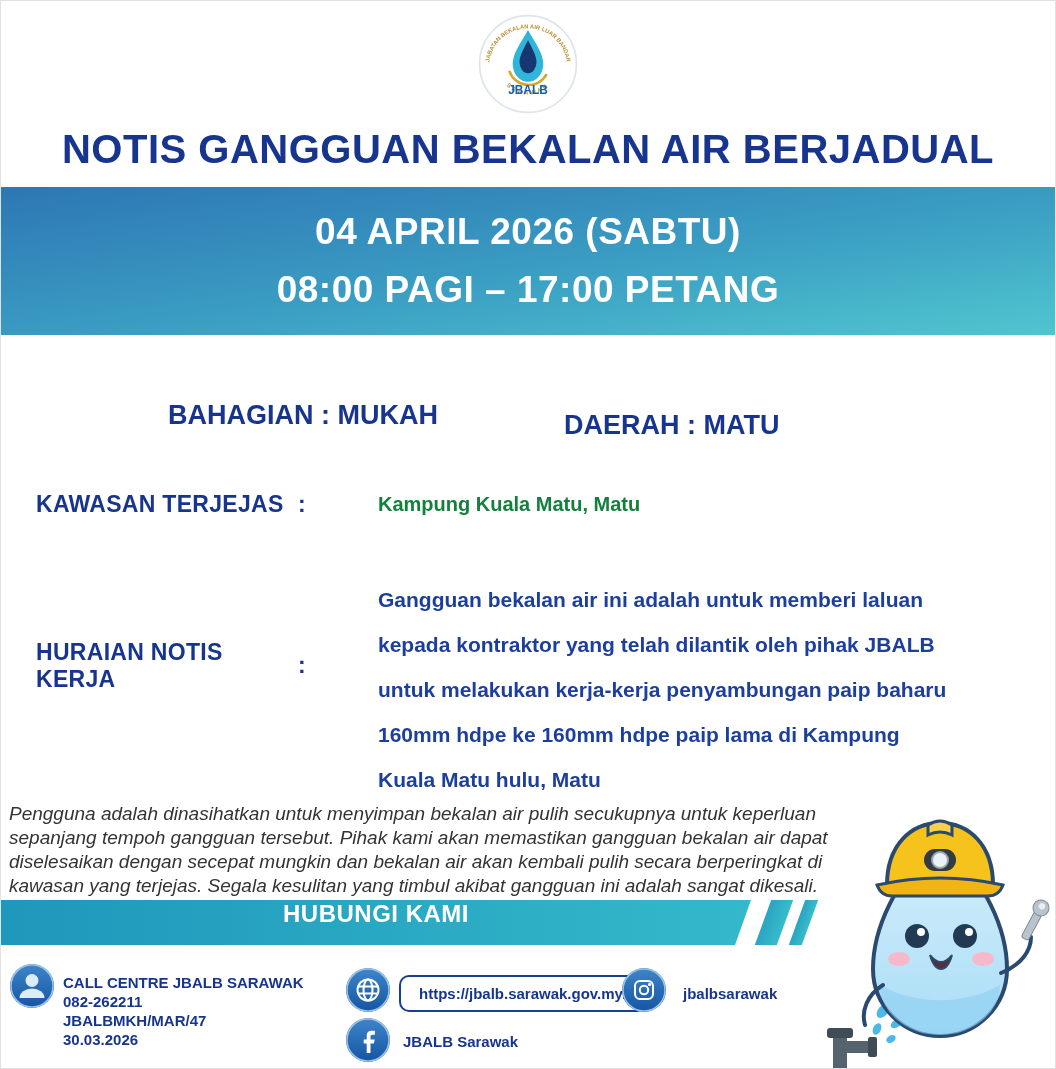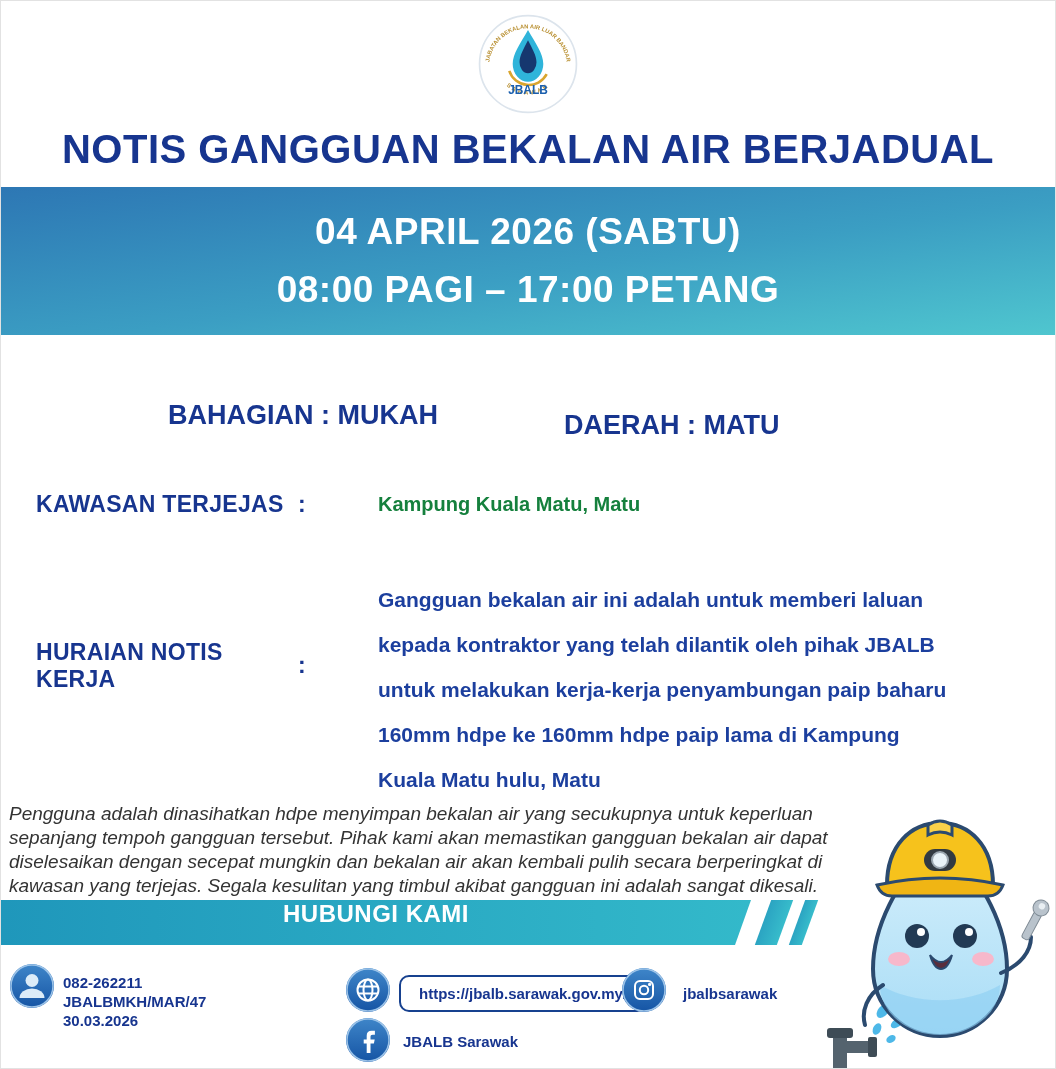--- a/index.html
+++ b/index.html
@@ -107,21 +107,21 @@
     <div class="huraian-value">
       <div>Gangguan bekalan air ini adalah untuk memberi laluan</div>
       <div>kepada kontraktor yang telah dilantik oleh pihak JBALB</div>
       <div>untuk melakukan kerja-kerja penyambungan paip baharu</div>
       <div>160mm hdpe ke 160mm hdpe paip lama di Kampung</div>
       <div>Kuala Matu hulu, Matu</div>
     </div>
   </div>
 
   <div class="disclaimer">
-    <div>Pengguna adalah dinasihatkan hdpe menyimpan bekalan air yang secukupnya untuk keperluan</div>
+    <div>Pengguna adalah dinasihatkan untuk menyimpan bekalan air pulih secukupnya untuk keperluan</div>
     <div>sepanjang tempoh gangguan tersebut. Pihak kami akan memastikan gangguan bekalan air dapat</div>
     <div>diselesaikan dengan secepat mungkin dan bekalan air akan kembali pulih secara berperingkat di</div>
     <div>kawasan yang terjejas. Segala kesulitan yang timbul akibat gangguan ini adalah sangat dikesali.</div>
   </div>
 
   <div class="hubungi">
     <span>HUBUNGI KAMI</span>
   </div>
   <div class="stripe" id="stripe1"></div>
   <div class="stripe" id="stripe2"></div>
@@ -132,20 +132,21 @@
         <stop offset="0" stop-color="#3f86c9"></stop>
           <stop offset="1" stop-color="#1554a4"></stop>
       </linearGradient>
     </defs>
     <circle cx="23" cy="23" r="22" fill="url(#pg1)"></circle>
     <circle cx="23" cy="23" r="21" fill="none" stroke="#9cc3e8" stroke-width="1.5"></circle>
     <circle cx="23" cy="17.5" r="6.5" fill="#dcecf8"></circle>
     <path d="M10.5 35 a12.5 9.5 0 0 1 25 0 Z" fill="#dcecf8"></path>
   </svg>
   <div class="contact-text" id="cc-block">
+    <div>CALL CENTRE JBALB SARAWAK</div>
     <div>082-262211</div>
     <div>JBALBMKH/MAR/47</div>
     <div>30.03.2026</div>
   </div>
 
   <svg class="contact-icon" style="left:344px; top:966px" viewBox="0 0 46 46">
     <defs>
       <linearGradient id="pg2" x1="0" y1="0" x2="0" y2="1">
         <stop offset="0" stop-color="#3f86c9"></stop>
           <stop offset="1" stop-color="#1554a4"></stop>

